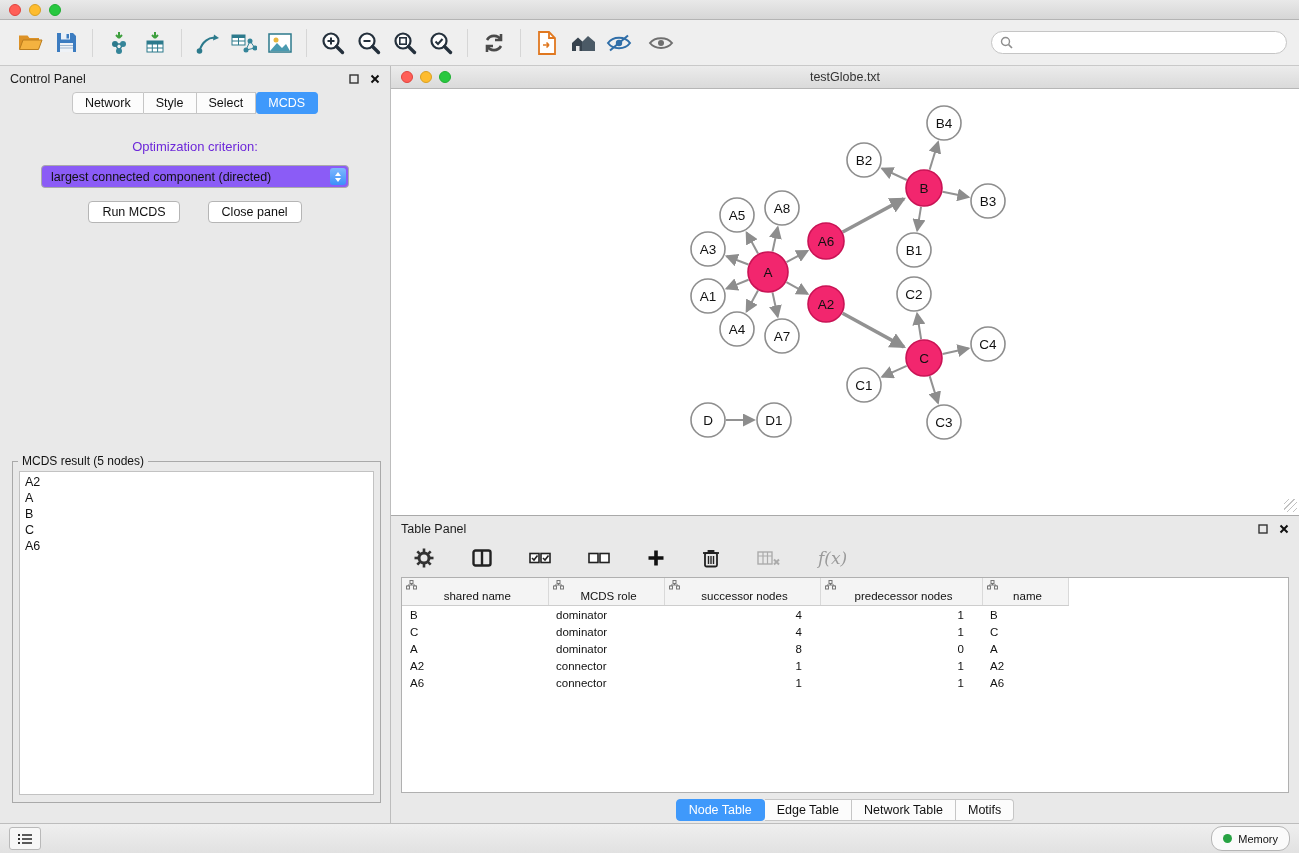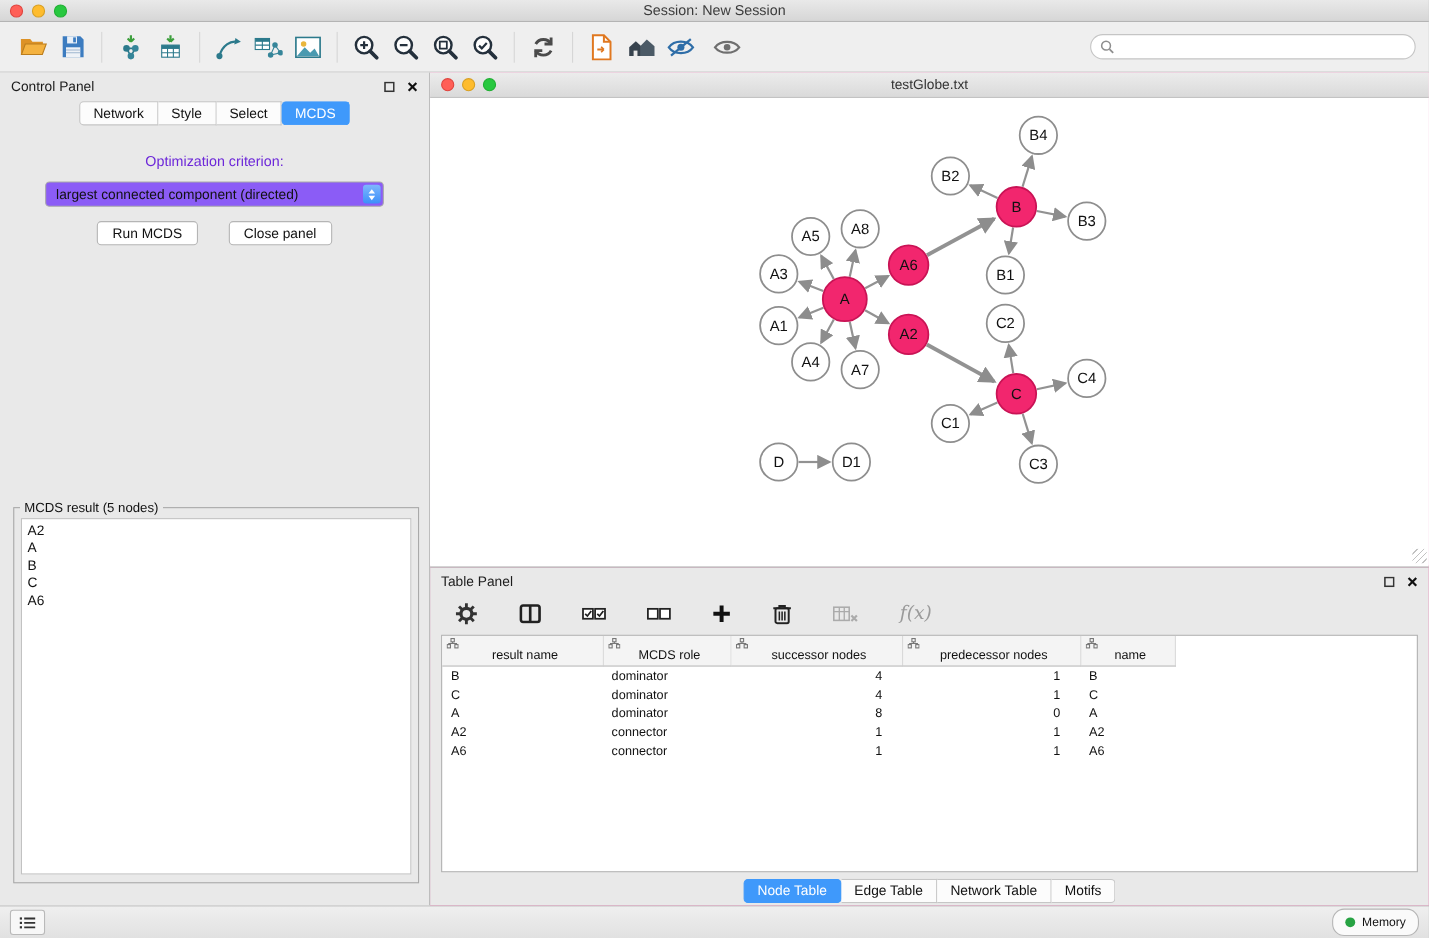--- a/index.html
+++ b/index.html
@@ -70,21 +70,20 @@
 <body>
 
 <div class="app">
 
   <div class="titlebar">
     <div class="traffic">
       <span class="tl red"></span>
       <span class="tl yellow"></span>
       <span class="tl green"></span>
     </div>
-    <div class="win-title">Session: New Session</div>
   </div>
 
   <div class="toolbar">
     <div class="tbtn">
         <span>
           <svg width="25" height="20" viewBox="0 0 25 20">
             <path d="M1 2.5 h8.5 l2 2.5 h9.5 v11 H1 z" fill="#dd9226"></path>
             <path d="M1.5 16.5 L5 7 h19 l-3.5 9.5 z" fill="#f4b240" stroke="#bb7d1d"></path>
           </svg>
         </span>
@@ -501,21 +500,21 @@
                 <col style="width:162px">
                 <col style="width:86px">
               </colgroup>
             <thead>
                 <tr id="thead-row">
                   <th><span class="th-ico"><svg width="11" height="10" viewBox="0 0 11 10">
                         <rect x="4" y="0.5" width="3" height="3" fill="none" stroke="#777"></rect>
                         <rect x="0.5" y="6" width="3" height="3" fill="none" stroke="#777"></rect>
                         <rect x="7.5" y="6" width="3" height="3" fill="none" stroke="#777"></rect>
                         <path d="M5.5 3.5 V5 M2 6 V5 H9 V6" stroke="#777" fill="none"></path>
-                      </svg></span><span>result name</span></th>
+                      </svg></span><span>shared name</span></th>
                   <th><span class="th-ico"><svg width="11" height="10" viewBox="0 0 11 10">
                         <rect x="4" y="0.5" width="3" height="3" fill="none" stroke="#777"></rect>
                         <rect x="0.5" y="6" width="3" height="3" fill="none" stroke="#777"></rect>
                         <rect x="7.5" y="6" width="3" height="3" fill="none" stroke="#777"></rect>
                         <path d="M5.5 3.5 V5 M2 6 V5 H9 V6" stroke="#777" fill="none"></path>
                       </svg></span><span>MCDS role</span></th>
                   <th><span class="th-ico"><svg width="11" height="10" viewBox="0 0 11 10">
                         <rect x="4" y="0.5" width="3" height="3" fill="none" stroke="#777"></rect>
                         <rect x="0.5" y="6" width="3" height="3" fill="none" stroke="#777"></rect>
                         <rect x="7.5" y="6" width="3" height="3" fill="none" stroke="#777"></rect>

